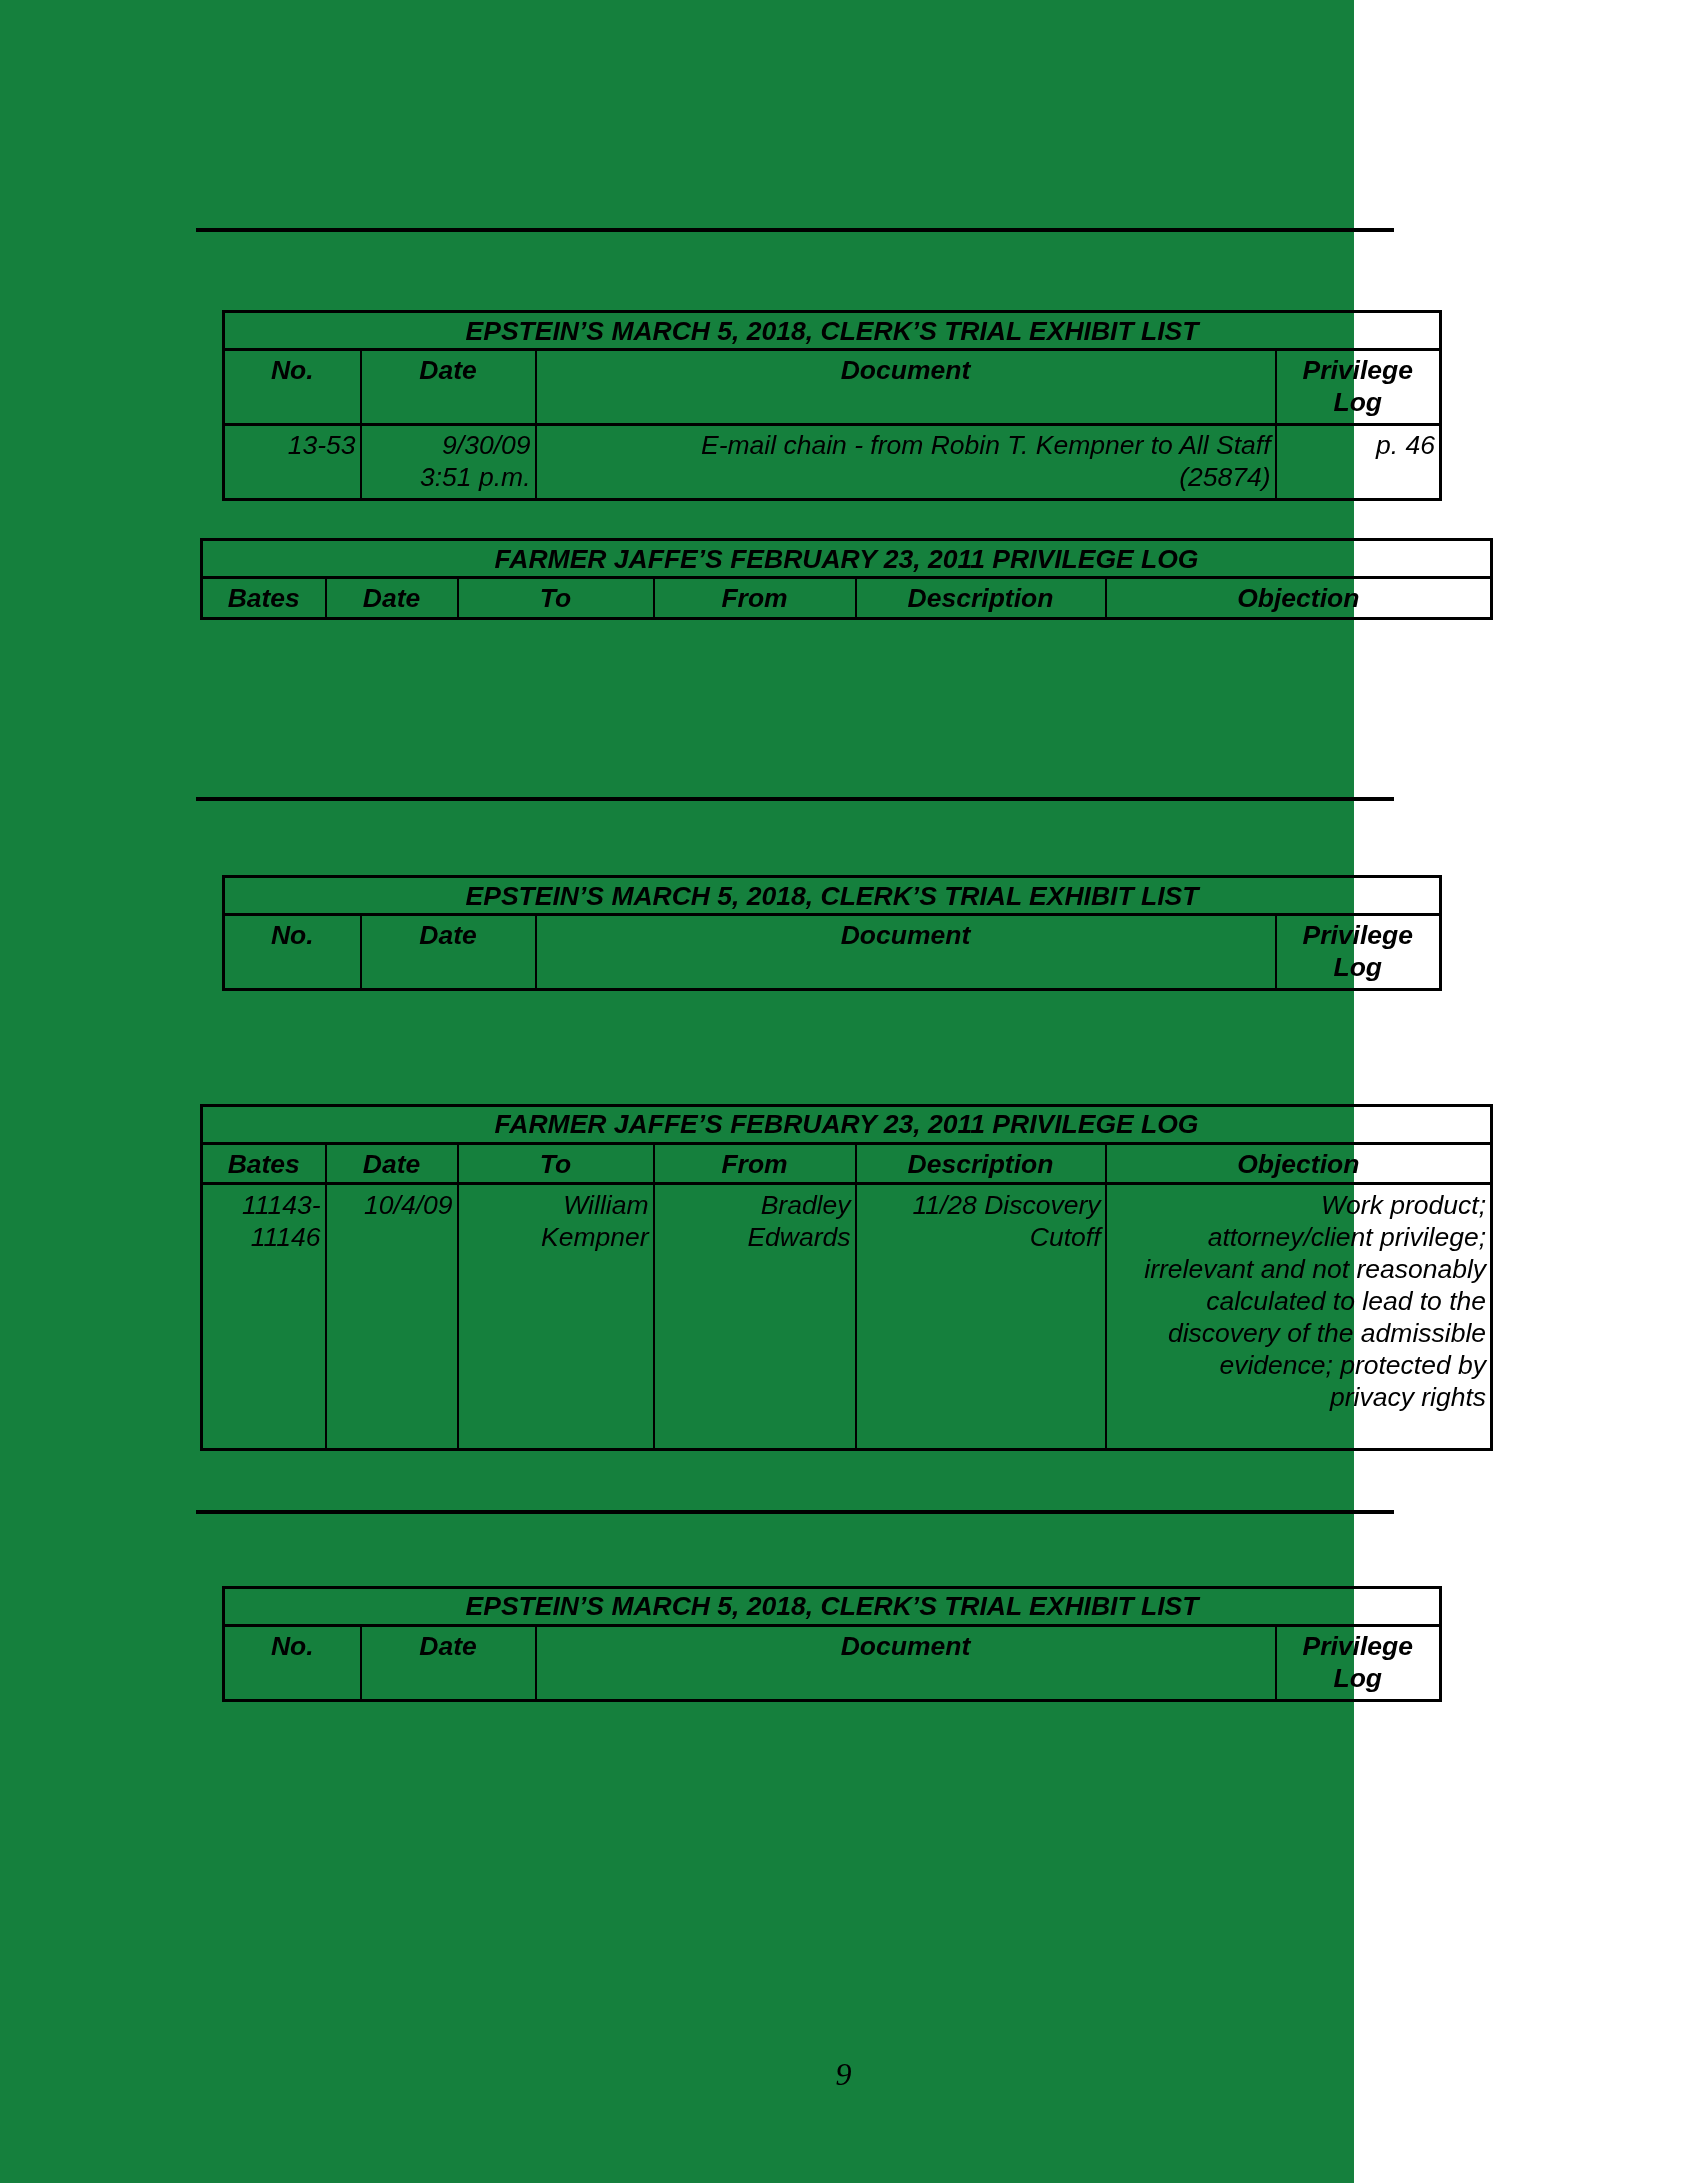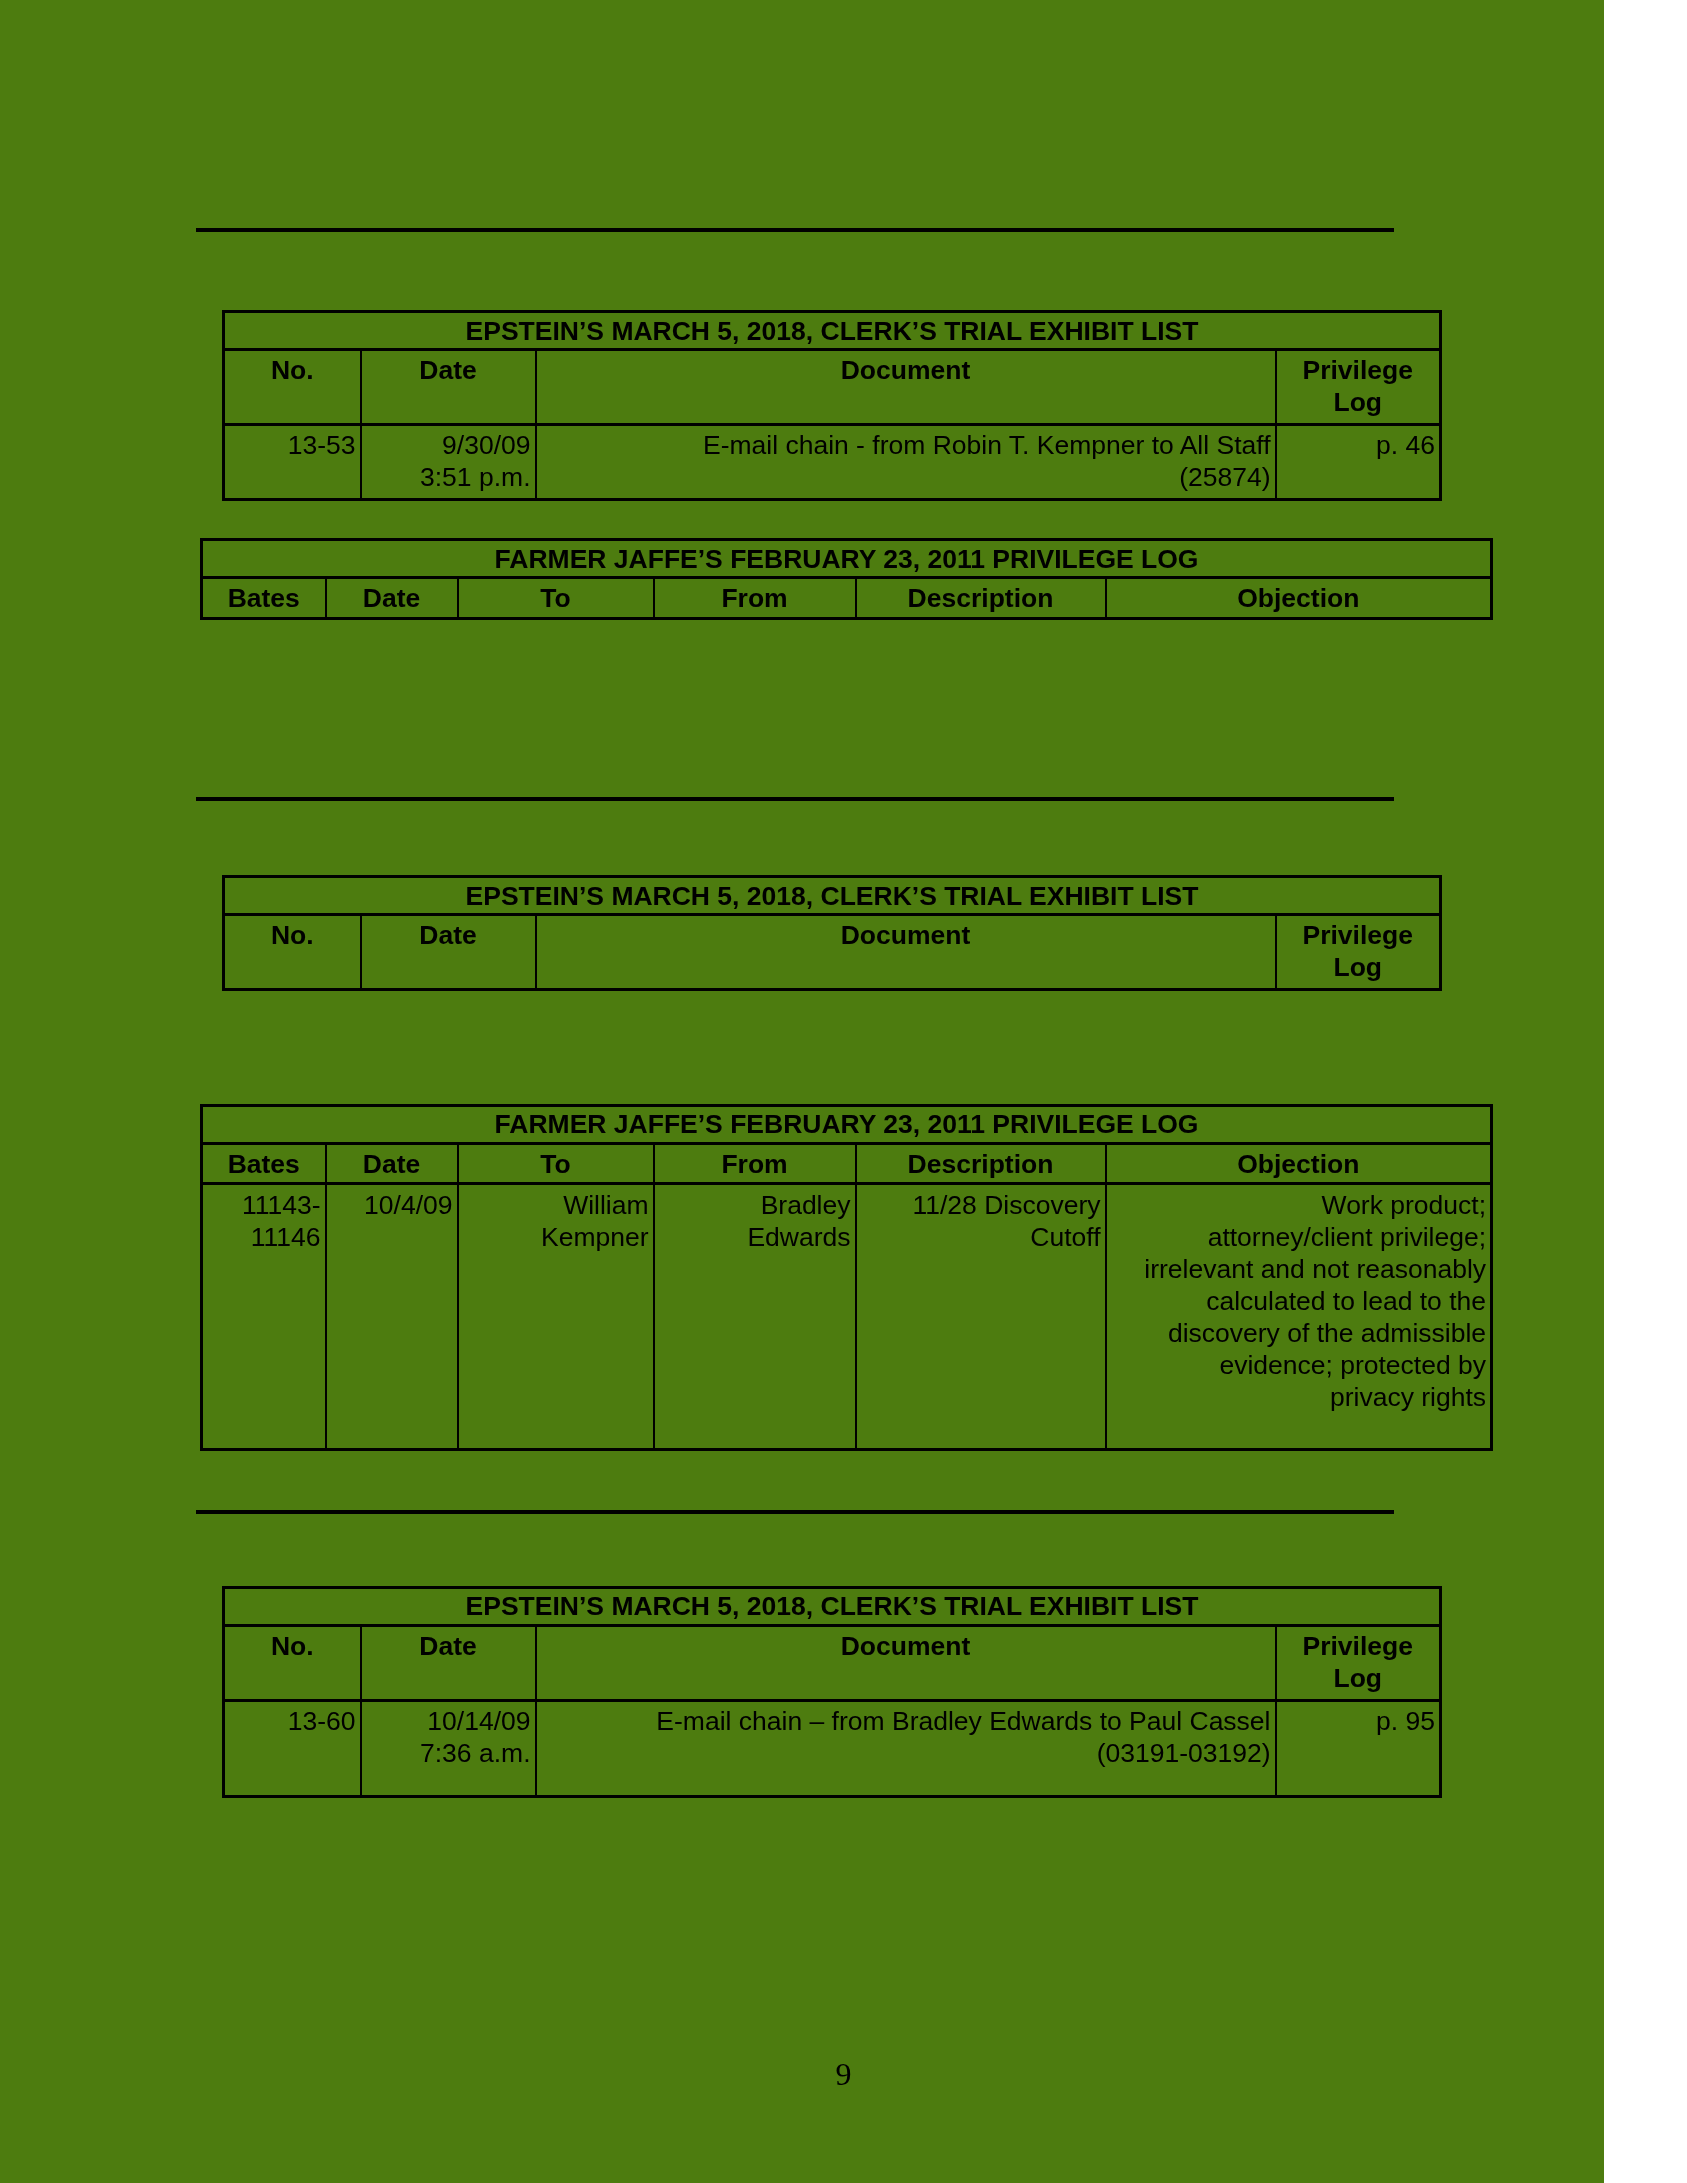--- a/index.html
+++ b/index.html
@@ -2,25 +2,26 @@
 <html style="font-size:10.6px"><head>
 <meta charset="utf-8">
 <style>
   html, body {
     margin: 0;
     padding: 0;
     background: #ffffff;
   }
   #page {
     position: relative;
-    width: 1604px;
+    width: 1354px;
     height: 2183px;
-    background: #4d7c0f;
+    background: #15803d;
     font-family: "Liberation Sans", sans-serif;
     color: #000000;
+    font-style: italic;
   }
   .rule {
     position: absolute;
     left: 196px;
     width: 1198px;
     height: 4px;
     background: #000000;
   }
   table.doc {
     position: absolute;
@@ -211,27 +212,19 @@
       <tr class="title-row" style="height:36px">
         <td colspan="4">EPSTEIN’S MARCH 5, 2018, CLERK’S TRIAL EXHIBIT LIST</td>
       </tr>
       <tr class="header-row" style="height:75px">
         <th>No.</th>
         <th>Date</th>
         <th>Document</th>
         <th>Privilege
 Log</th>
       </tr>
-      <tr style="height:96px">
-        <td class="c">13-60</td>
-        <td class="c">10/14/09
-7:36 a.m.</td>
-        <td class="l">E-mail chain – from Bradley Edwards to Paul Cassel
-(03191-03192)</td>
-        <td class="c">p. 95</td>
-      </tr>
     </tbody>
   </table>
 
   <div id="page-number">9</div>
 
 </div>
 
 
 </body></html>

